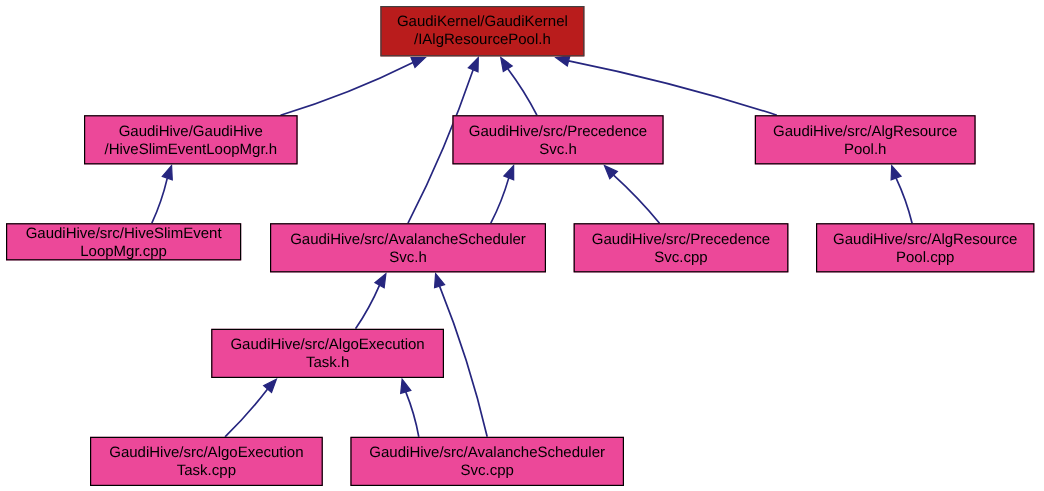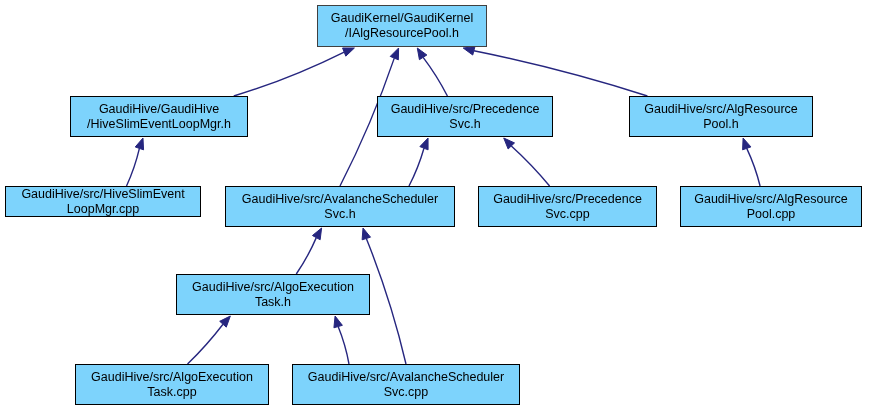--- a/index.html
+++ b/index.html
@@ -18,30 +18,30 @@
   #graph-svg {
     position: absolute;
     left: 0;
     top: 0;
     width: 870px;
     height: 409px;
   }
   .node-box {
     position: absolute;
     box-sizing: border-box;
-    background: #7dd3fc;
+    background: #ec4899;
     border: 1px solid #000000;
     display: flex;
     align-items: center;
     justify-content: center;
     text-align: center;
     z-index: 3;
   }
   .node-box.root {
-    background: #7dd3fc;
+    background: #b91c1c;
     border: 1px solid #404040;
   }
   .node-label {
     display: block;
     font-size: 12.5px;
     line-height: 15px;
     color: #000000;
     white-space: pre-line;
     letter-spacing: 0px;
   }

